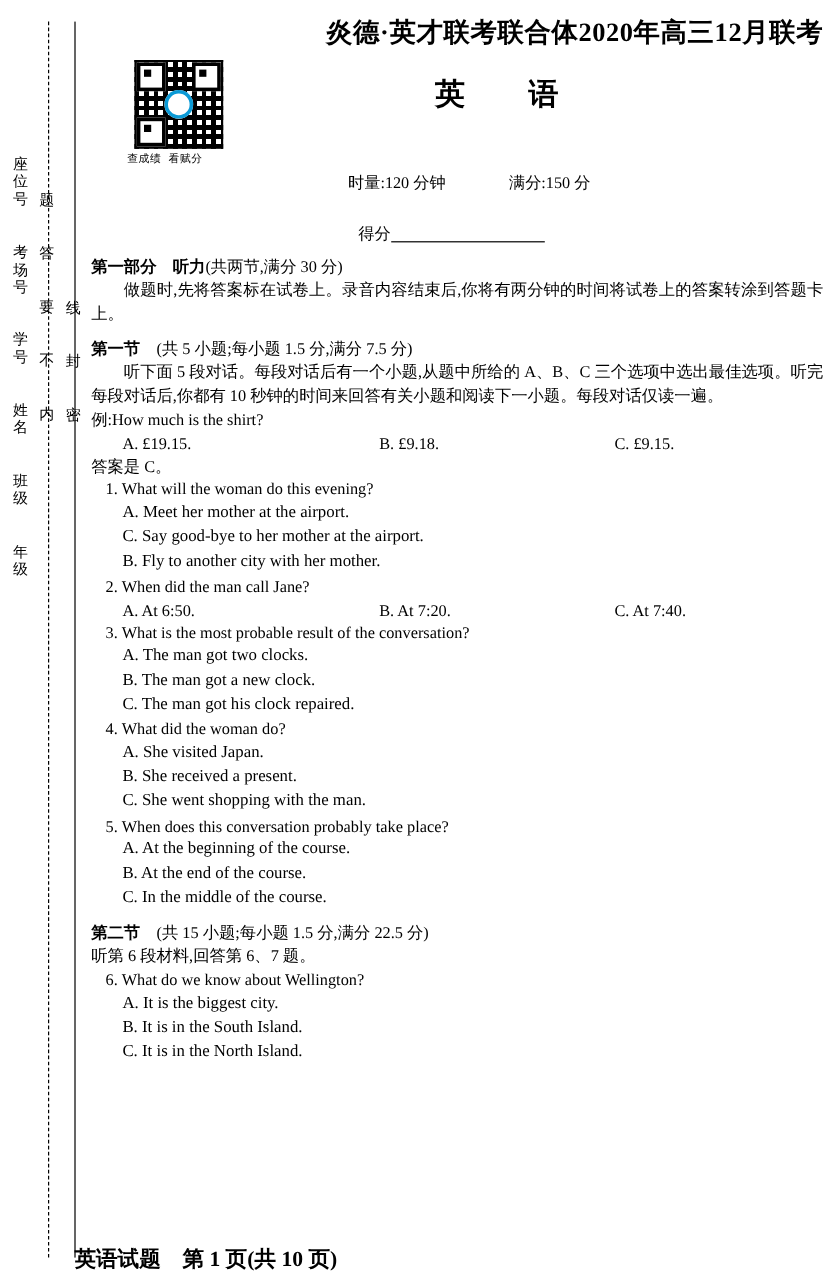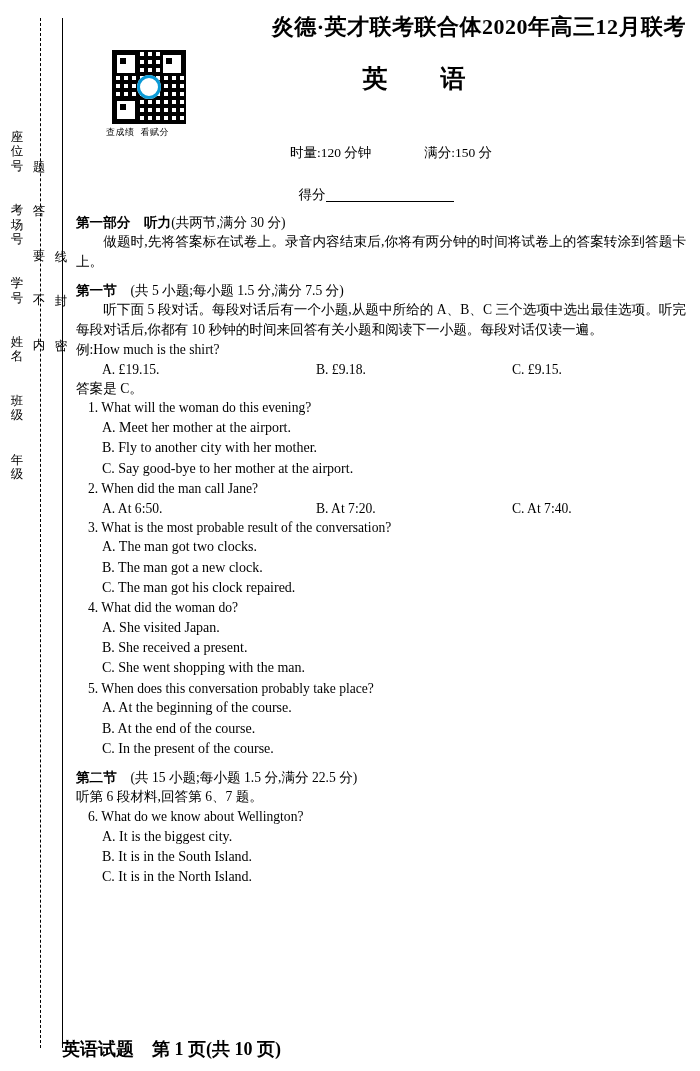--- a/index.html
+++ b/index.html
@@ -312,22 +312,22 @@
     <span class="b">B.  £9.18.</span>
     <span class="c">C.  £9.15.</span>
   </div>
   <div class="example-line">答案是 C。</div>
 
   <div class="q">
     <span>1.</span>
     <span>What will the woman do this evening?</span>
   </div>
   <div class="opt">A. Meet her mother at the airport.</div>
+  <div class="opt">C. Say good-bye to her mother at the airport.</div>
   <div class="opt">B. Fly to another city with her mother.</div>
-  <div class="opt">C. Say good-bye to her mother at the airport.</div>
 
   <div class="q">
     <span>2.</span>
     <span>When did the man call Jane?</span>
   </div>
   <div class="opt-row">
     <span class="a">A. At 6:50.</span>
     <span class="b">B. At 7:20.</span>
     <span class="c">C. At 7:40.</span>
   </div>
@@ -347,21 +347,21 @@
   <div class="opt">A. She visited Japan.</div>
   <div class="opt">B. She received a present.</div>
   <div class="opt">C. She went shopping with the man.</div>
 
   <div class="q">
     <span>5.</span>
     <span>When does this conversation probably take place?</span>
   </div>
   <div class="opt">A. At the beginning of the course.</div>
   <div class="opt">B. At the end of the course.</div>
-  <div class="opt">C. In the present of the course.</div>
+  <div class="opt">C. In the middle of the course.</div>
 
   <div class="sec-head">
     <span>第二节</span>　<span class="norm">(共 15 小题;每小题 1.5 分,满分 22.5 分)</span>
   </div>
   <div class="example-line">听第 6 段材料,回答第 6、7 题。</div>
 
   <div class="q">
     <span>6.</span>
     <span>What do we know about Wellington?</span>
   </div>

